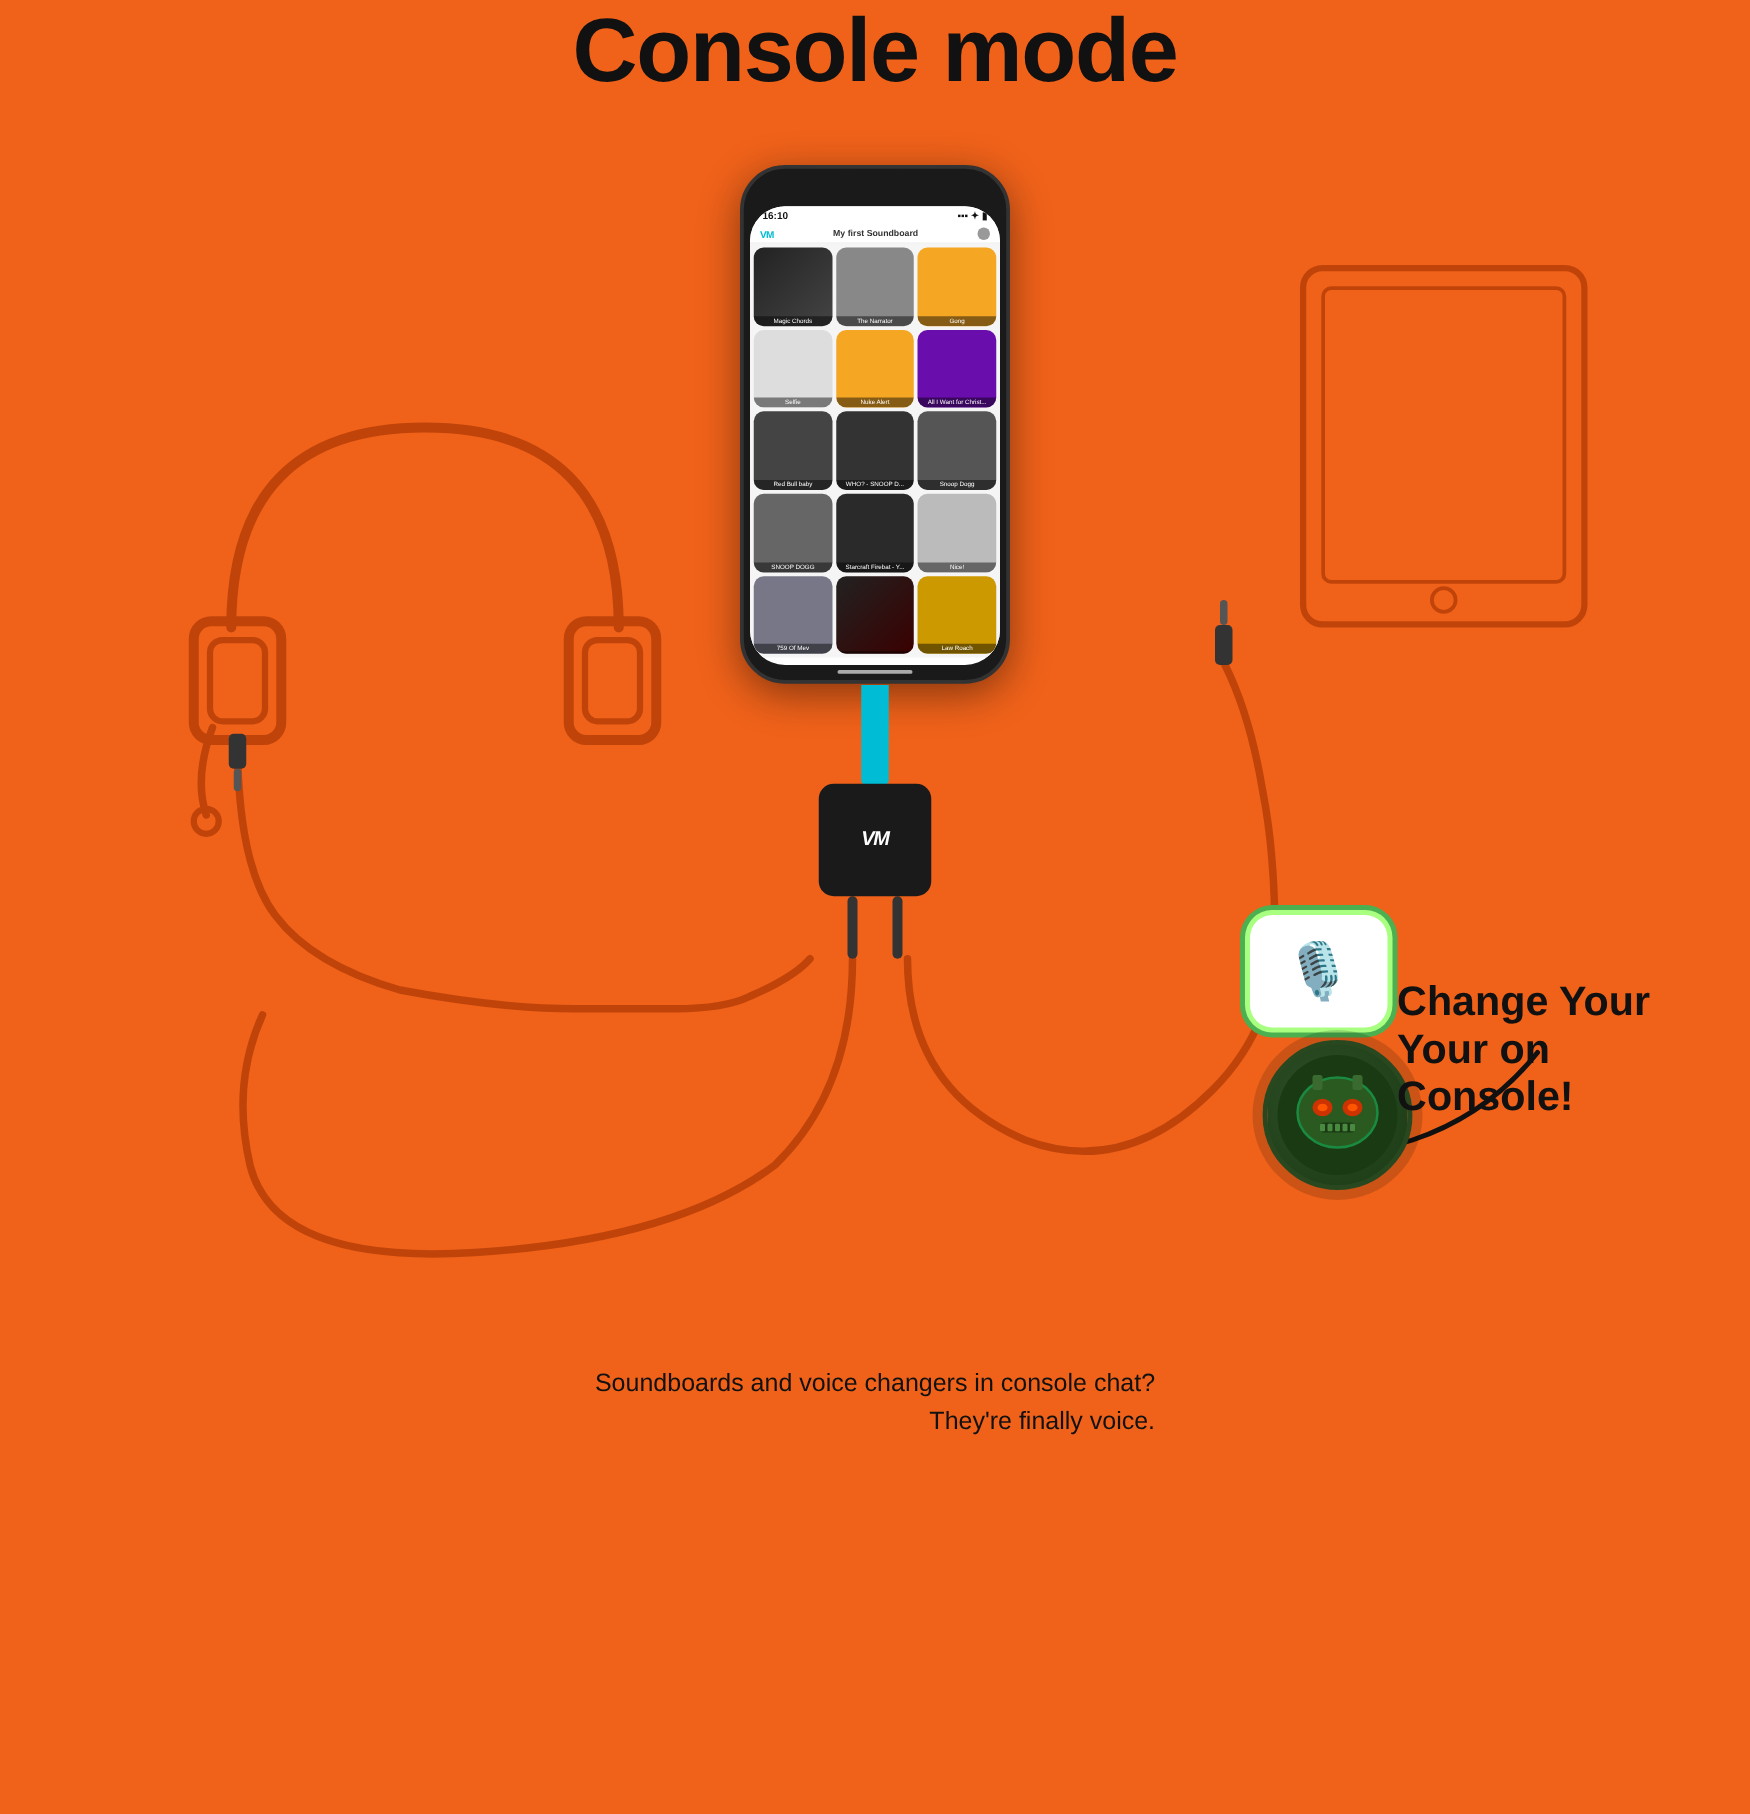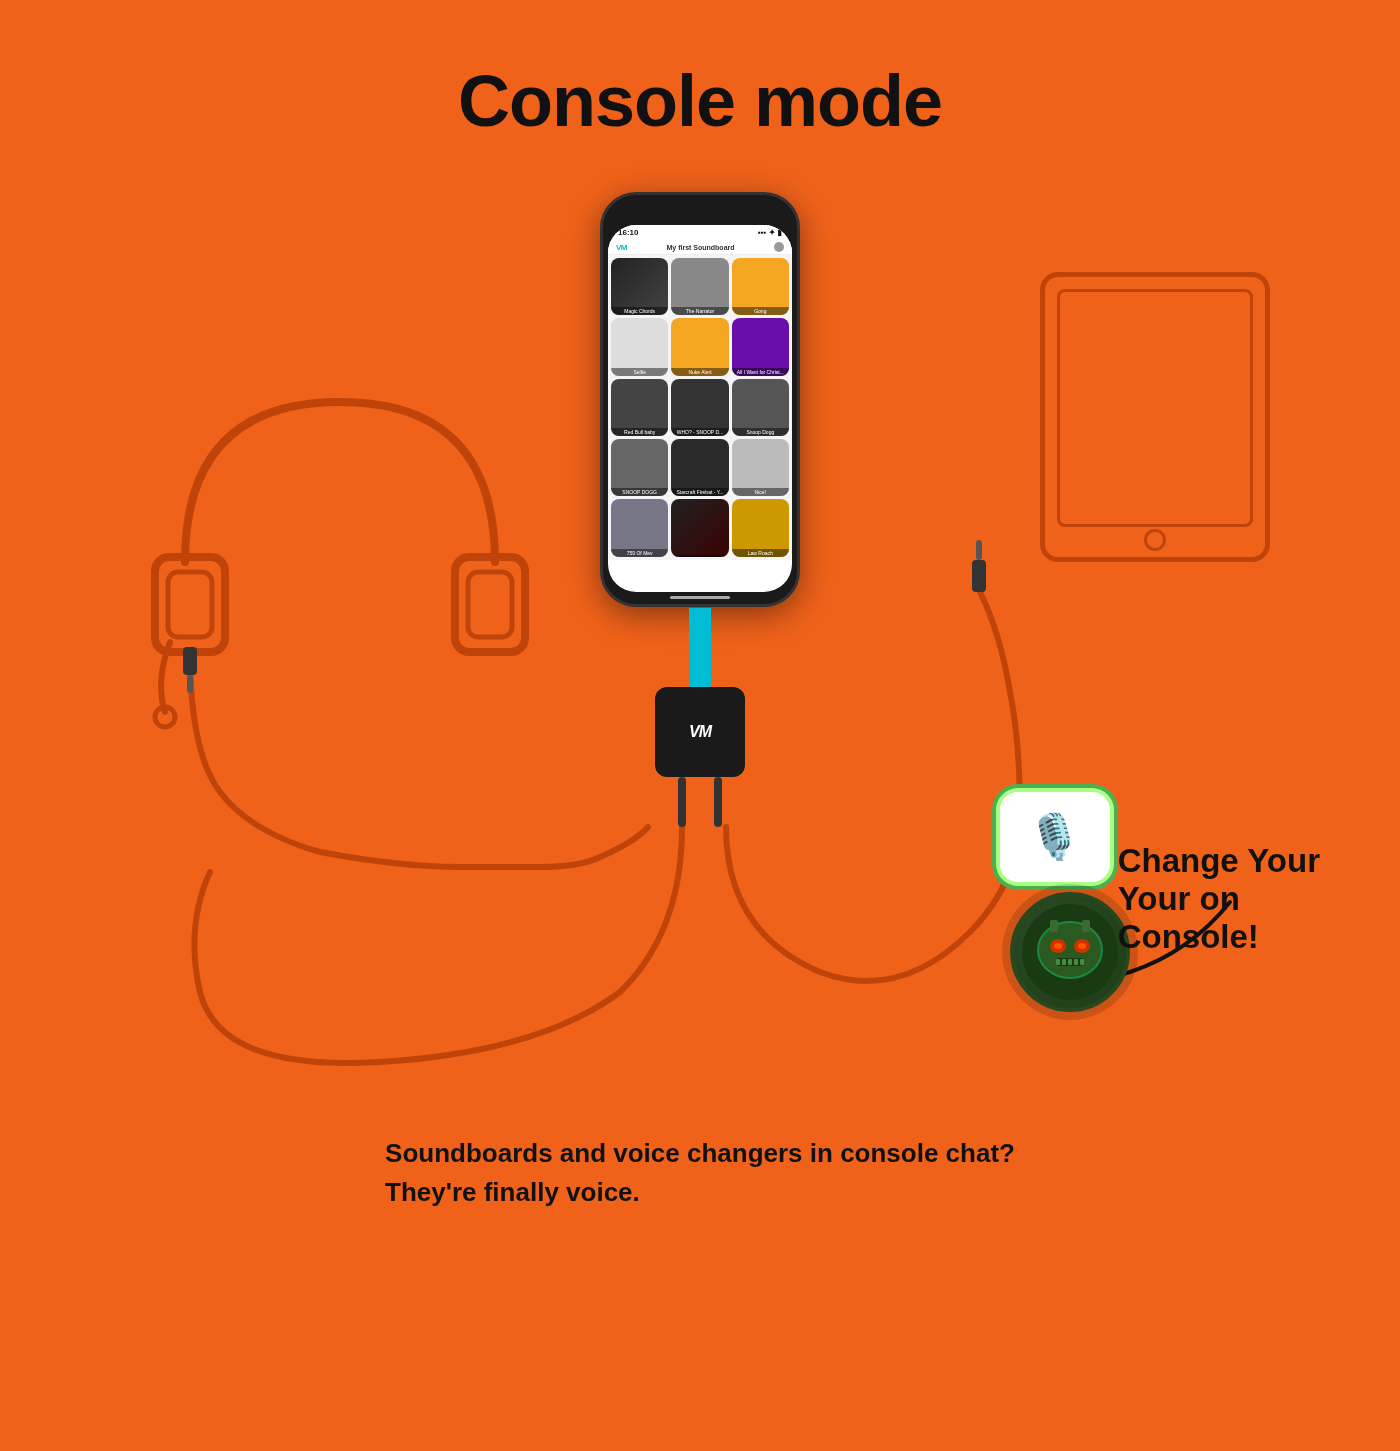--- a/index.html
+++ b/index.html
@@ -7,41 +7,40 @@
       width: 1400px;
       min-height: 1451px;
       background-color: #F0621A;
       font-family: 'Arial Black', 'Arial Bold', Arial, sans-serif;
       position: relative;
       overflow: hidden;
     }
 
     .page-title {
       text-align: center;
-      padding-top: 60px;
       font-size: 72px;
       font-weight: 900;
       color: #111;
       letter-spacing: -1px;
     }
 
     .main-illustration {
       position: relative;
       width: 100%;
       height: 1100px;
       margin-top: 30px;
     }
 
     
     .phone {
       position: absolute;
       left: 50%;
       top: 20px;
       transform: translateX(-50%);
-      width: 200px;
+      width: 216px;
       height: 415px;
       background: #1a1a1a;
       border-radius: 36px;
       box-shadow: 0 8px 32px rgba(0,0,0,0.45);
       overflow: hidden;
       border: 3px solid #333;
     }
     .phone-screen {
       position: absolute;
       top: 30px; left: 5px; right: 5px; bottom: 12px;
@@ -283,23 +282,23 @@
       line-height: 1.15;
       z-index: 11;
     }
 
     
     .bottom-text {
       position: absolute;
       bottom: 60px;
       left: 50%;
       transform: translateX(-50%);
-      text-align: left;
-      font-size: 26px;
-      font-weight: 700;
+      text-align: right;
+      font-size: 20px;
+      font-weight: 400;
       color: #111;
       line-height: 1.5;
       white-space: nowrap;
       font-family: Arial, sans-serif;
     }
 
     
     .cell-music   { background: linear-gradient(135deg,#222,#444); }
     .cell-face    { background: #888; }
     .cell-yellow  { background: #f5a623; }

